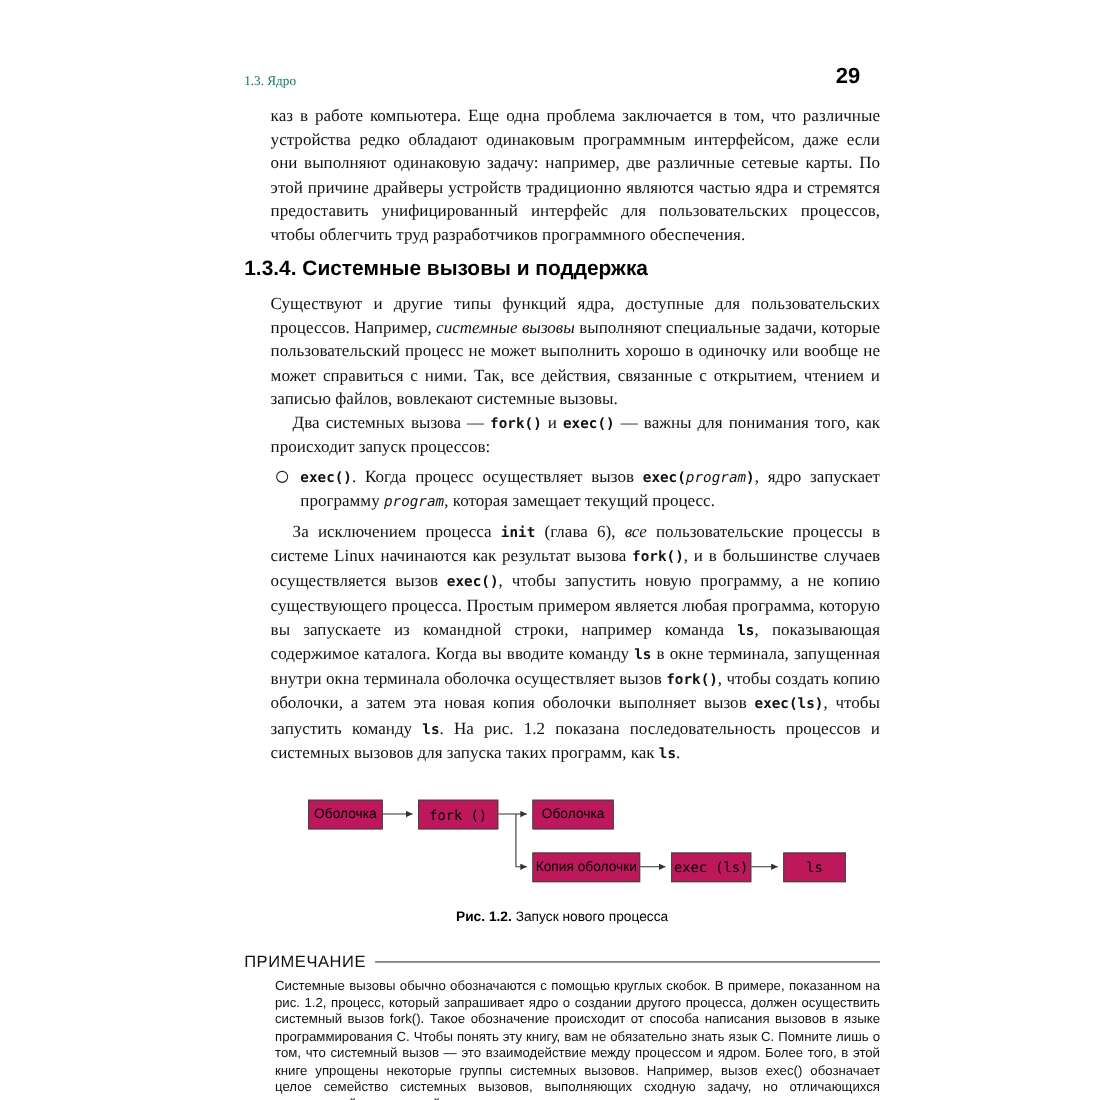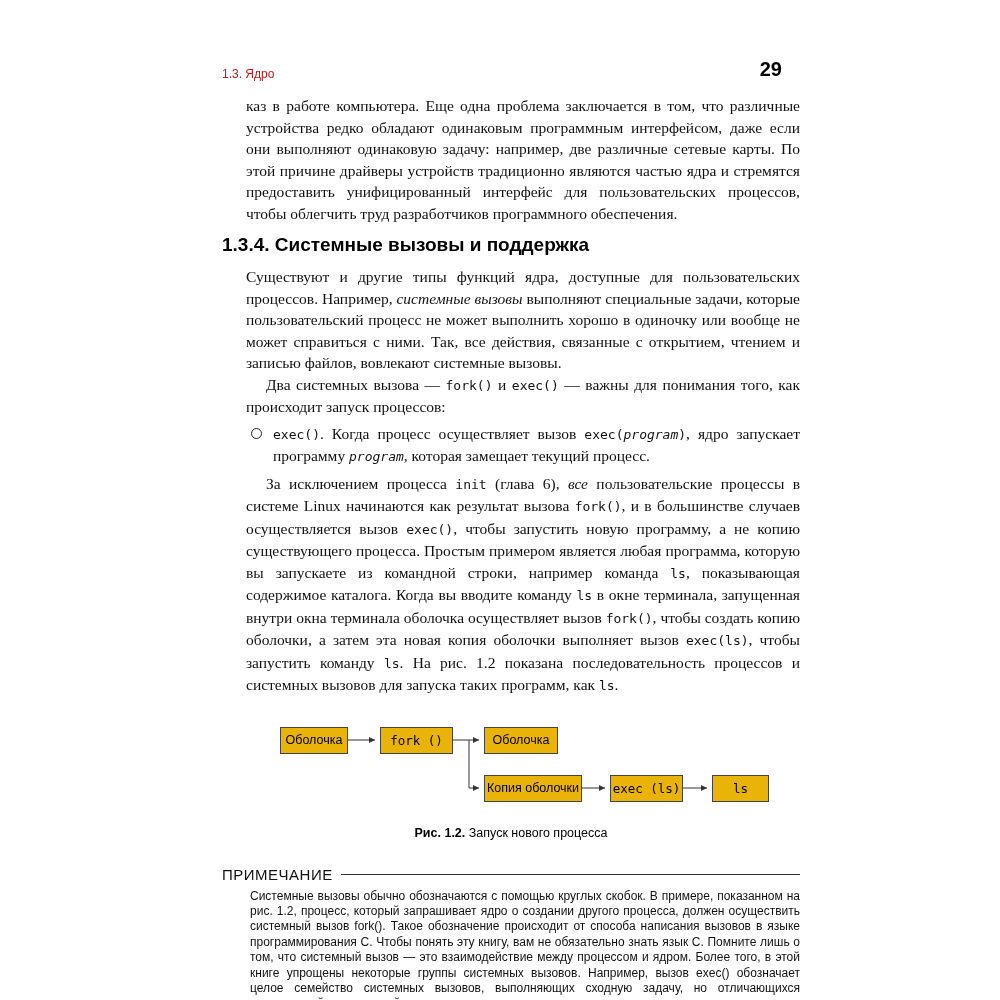--- a/index.html
+++ b/index.html
@@ -16,23 +16,23 @@
     left: 222px; top: 55px;
     width: 578px;
   }
   .running-header {
     display: flex;
     justify-content: space-between;
     align-items: flex-end;
     height: 26px;
   }
   .running-head {
-    font-family: Liberation Sans, sans-serif;
+    font-family: Liberation Serif, serif;
     font-size: 12px;
-    color: #b91c1c;
+    color: #0f766e;
   }
   .pagenum {
     font-family: "Liberation Sans", sans-serif;
     font-size: 20px;
     font-weight: bold;
     color: #000;
     padding-right: 18px;
   }
   p.body {
     margin: 0 0 0 24px;
@@ -42,21 +42,21 @@
   }
   p.first { margin-top: 14px; }
   p.indent { text-indent: 20px; }
   h2.section-heading {
     margin: 10px 0 10px 0;
     font-family: "Liberation Sans", sans-serif;
     font-size: 19px;
     font-weight: bold;
     color: #000;
   }
-  .seg-code { font-family: "DejaVu Sans Mono", monospace; font-size: 13px; }
+  .seg-code { font-family: "DejaVu Sans Mono", monospace; font-size: 13px; font-weight: bold; }
   .seg-codeit { font-family: "DejaVu Sans Mono", monospace; font-size: 13px; font-style: italic; }
   .seg-it { font-style: italic; }
   .seg-b { font-weight: bold; }
   .bullet {
     position: relative;
     margin: 5px 0 5px 24px;
     padding-left: 27px;
     font-size: 15.5px;
     line-height: 21.5px;
     text-align: justify;
@@ -72,21 +72,21 @@
   .figure {
     position: relative;
     height: 95px;
     margin-top: 22px;
   }
   .figure svg { position: absolute; left: 0; top: 0; }
   .fbox {
     position: absolute;
     height: 25px;
     border: 1px solid #444;
-    background: #eab308;
+    background: #be185d;
     display: flex;
     align-items: center;
     justify-content: center;
     font-family: "Liberation Sans", sans-serif;
     font-size: 12.5px;
     color: #000;
   }
   .fbox.mono { font-family: "DejaVu Sans Mono", monospace; font-size: 12.5px; }
   .caption {
     margin-top: 12px;

